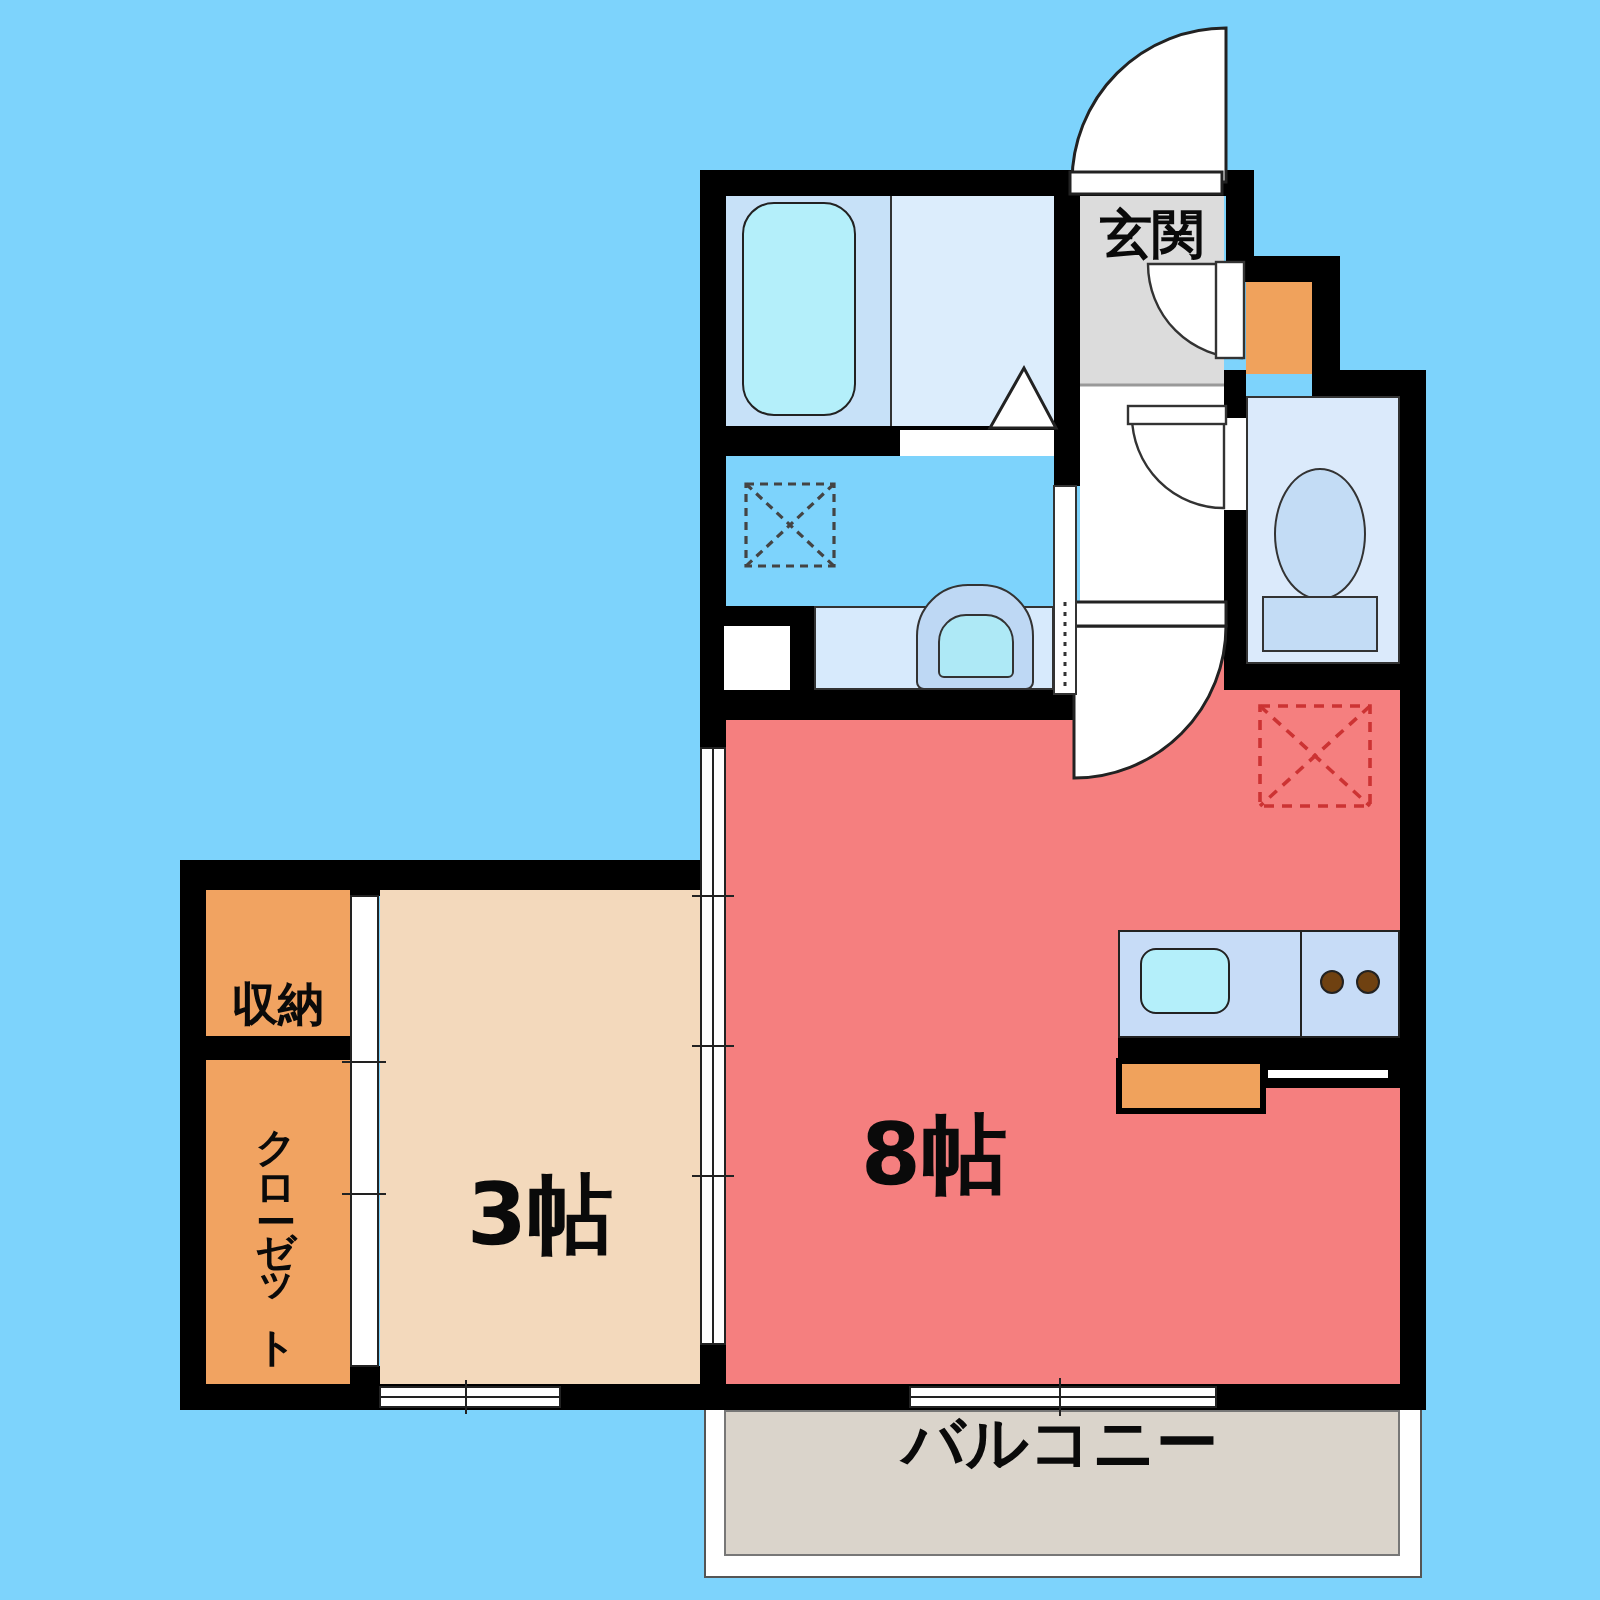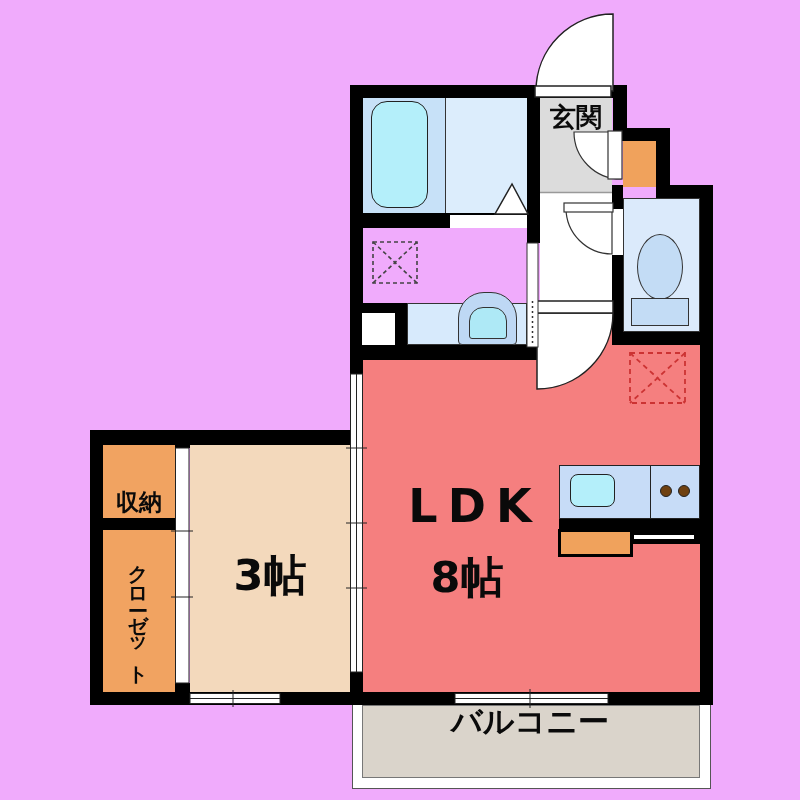--- a/index.html
+++ b/index.html
@@ -1,16 +1,16 @@
 <!DOCTYPE html>
 <html><head>
 <meta charset="utf-8">
 <style>
   html,body{margin:0;padding:0;background:#fff;}
-  .plan{position:relative;width:800px;height:800px;background:#f0abfc;overflow:hidden;
+  .plan{position:relative;width:800px;height:800px;background:#7dd3fc;overflow:hidden;
         font-family:"DejaVu Sans","Liberation Sans",sans-serif;}
   .abs{position:absolute;box-sizing:border-box;}
   .wall{position:absolute;background:#000;box-sizing:border-box;}
   .lbl{position:absolute;display:flex;align-items:center;justify-content:center;
        color:#0a0a0a;font-weight:bold;white-space:nowrap;box-sizing:border-box;}
   .vert{writing-mode:vertical-rl;letter-spacing:2px;}
   svg.overlay{position:absolute;left:0;top:0;pointer-events:none;}
 </style>
 </head>
 <body>
@@ -136,24 +136,23 @@
 
     <g>
       <rect x="455" y="693.5" width="153" height="10" fill="#fff" stroke="#222" stroke-width="1"></rect>
       <line x1="455" y1="698.5" x2="608" y2="698.5" stroke="#222" stroke-width="1"></line>
       <line x1="530" y1="689" x2="530" y2="708" stroke="#222" stroke-width="1"></line>
     </g>
   </svg>
 
   <div class="lbl" style="left:538px;top:100px;width:76px;height:34px;font-size:26px;">玄関</div>
 
-  <div class="lbl" style="left:385px;top:478px;width:180px;height:56px;font-size:46px;letter-spacing:0.22em;">LDK</div>
   <div class="lbl" style="left:382px;top:552px;width:170px;height:52px;font-size:43px;">8帖</div>
 
-  <div class="lbl" style="left:195px;top:548px;width:150px;height:56px;font-size:43px;">3帖</div>
+  <div class="lbl" style="left:195px;top:580px;width:150px;height:56px;font-size:43px;">3帖</div>
 
   <div class="lbl" style="left:104px;top:488px;width:70px;height:28px;font-size:23px;">収納</div>
 
   <div class="lbl vert" style="left:113px;top:538px;width:52px;height:150px;font-size:20px;">クローゼット</div>
 
   <div class="lbl" style="left:400px;top:702px;width:260px;height:40px;font-size:31px;">バルコニー</div>
 
 </div>
 
 </body></html>

